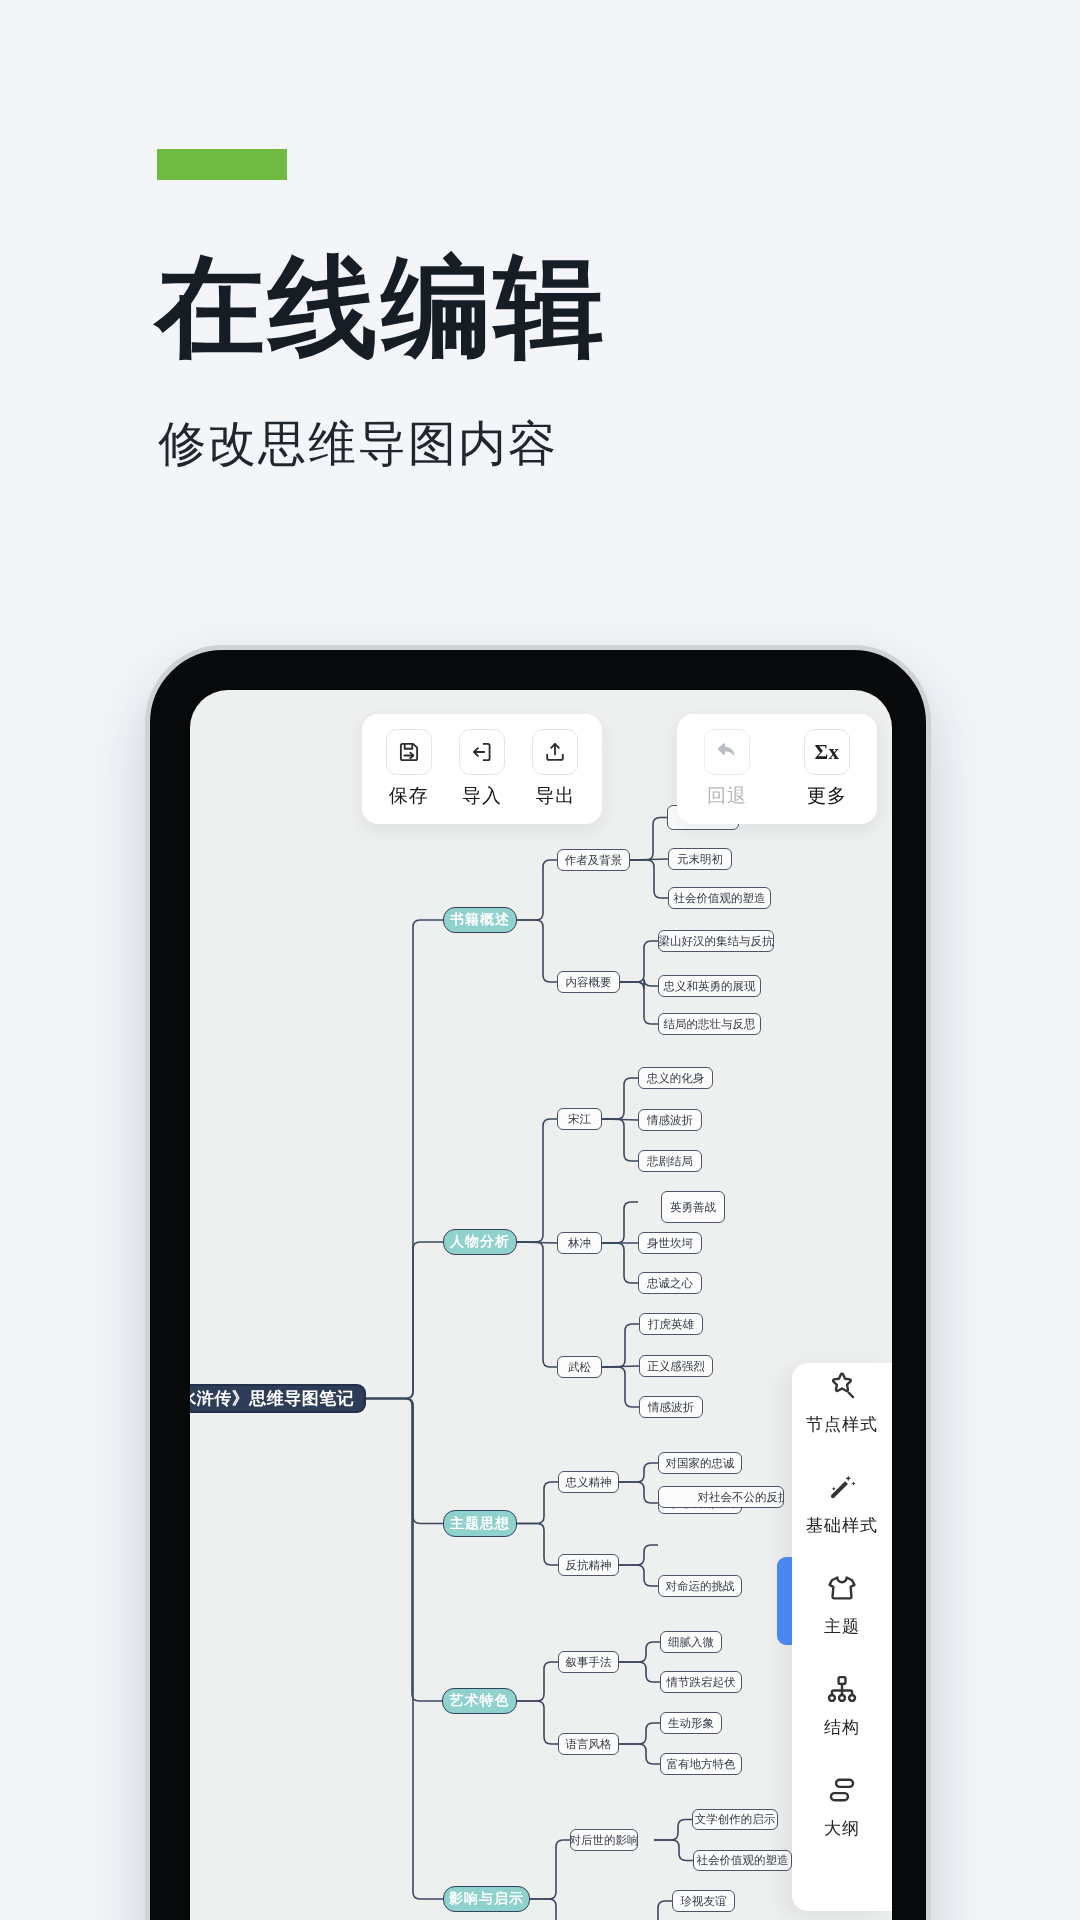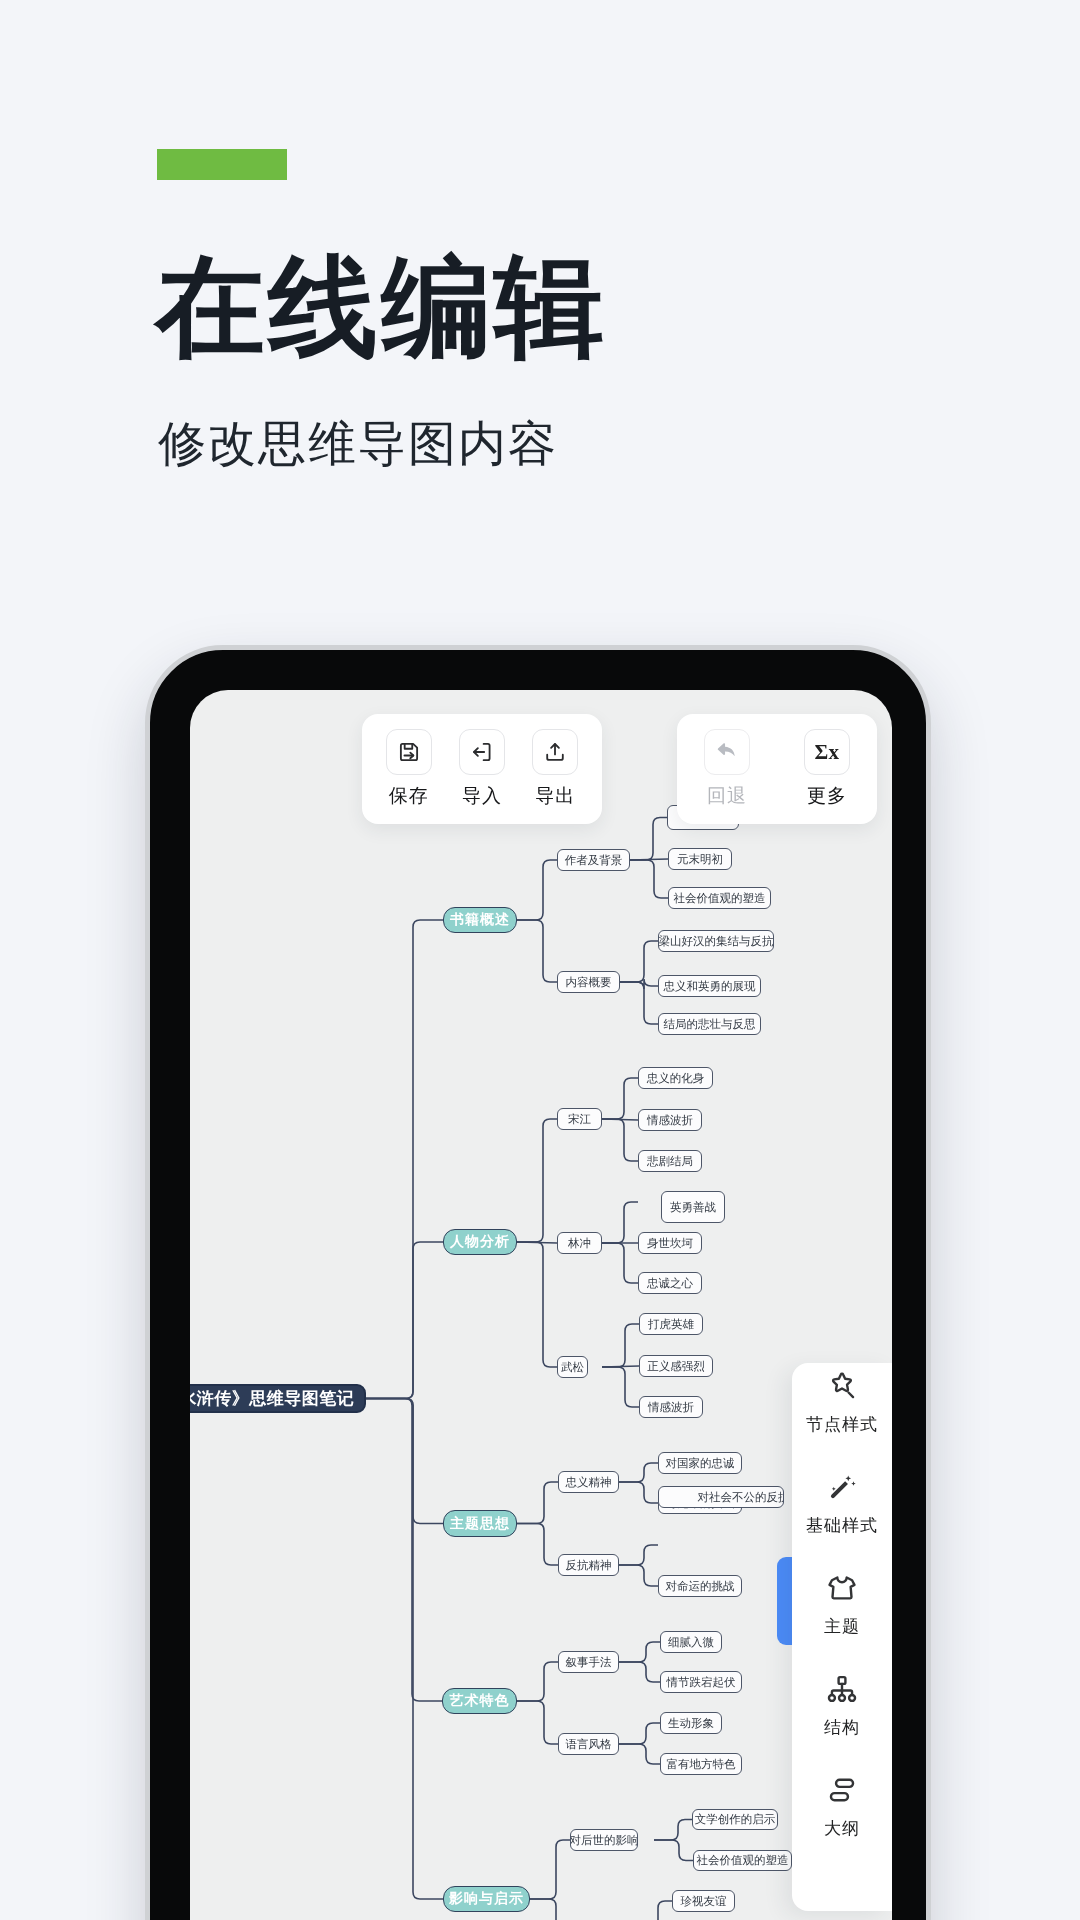--- a/index.html
+++ b/index.html
@@ -143,21 +143,21 @@
           <div class="mm-node mm-root" style="left: -40px; top: 694px; width: 216px; height: 29px;">《水浒传》思维导图笔记</div>
           <div class="mm-node mm-branch" style="left: 253px; top: 217px; width: 74px; height: 26px;">书籍概述</div>
           <div class="mm-node mm-branch" style="left: 253px; top: 539px; width: 74px; height: 26px;">人物分析</div>
           <div class="mm-node mm-branch" style="left: 253px; top: 820px; width: 74px; height: 27px;">主题思想</div>
           <div class="mm-node mm-branch" style="left: 252px; top: 998px; width: 75px; height: 26px;">艺术特色</div>
           <div class="mm-node mm-branch" style="left: 253px; top: 1196px; width: 87px; height: 26px;">影响与启示</div>
           <div class="mm-node mm-topic" style="left: 367px; top: 159px; width: 73px; height: 22px;">作者及背景</div>
           <div class="mm-node mm-topic" style="left: 367px; top: 281px; width: 63px; height: 22px;">内容概要</div>
           <div class="mm-node mm-topic" style="left: 367px; top: 418px; width: 45px; height: 22px;">宋江</div>
           <div class="mm-node mm-topic" style="left: 367px; top: 542px; width: 45px; height: 22px;">林冲</div>
-          <div class="mm-node mm-topic" style="left: 367px; top: 666px; width: 31px; height: 22px;">武松</div>
+          <div class="mm-node mm-topic" style="left: 367px; top: 666px; width: 45px; height: 22px;">武松</div>
           <div class="mm-node mm-topic" style="left: 368px; top: 781px; width: 61px; height: 22px;">忠义精神</div>
           <div class="mm-node mm-topic" style="left: 368px; top: 864px; width: 61px; height: 22px;">反抗精神</div>
           <div class="mm-node mm-topic" style="left: 368px; top: 961px; width: 61px; height: 22px;">叙事手法</div>
           <div class="mm-node mm-topic" style="left: 368px; top: 1043px; width: 61px; height: 22px;">语言风格</div>
           <div class="mm-node mm-topic" style="left: 380px; top: 1139px; width: 68px; height: 22px;">对后世的影响</div>
           <div class="mm-node mm-topic" style="left: 477px; top: 115px; width: 72px; height: 25px;"></div>
           <div class="mm-node mm-topic" style="left: 478px; top: 158px; width: 64px; height: 22px;">元末明初</div>
           <div class="mm-node mm-topic" style="left: 478px; top: 197px; width: 103px; height: 22px;">社会价值观的塑造</div>
           <div class="mm-node mm-topic" style="left: 468px; top: 240px; width: 116px; height: 22px;">梁山好汉的集结与反抗</div>
           <div class="mm-node mm-topic" style="left: 468px; top: 285px; width: 103px; height: 22px;">忠义和英勇的展现</div>

